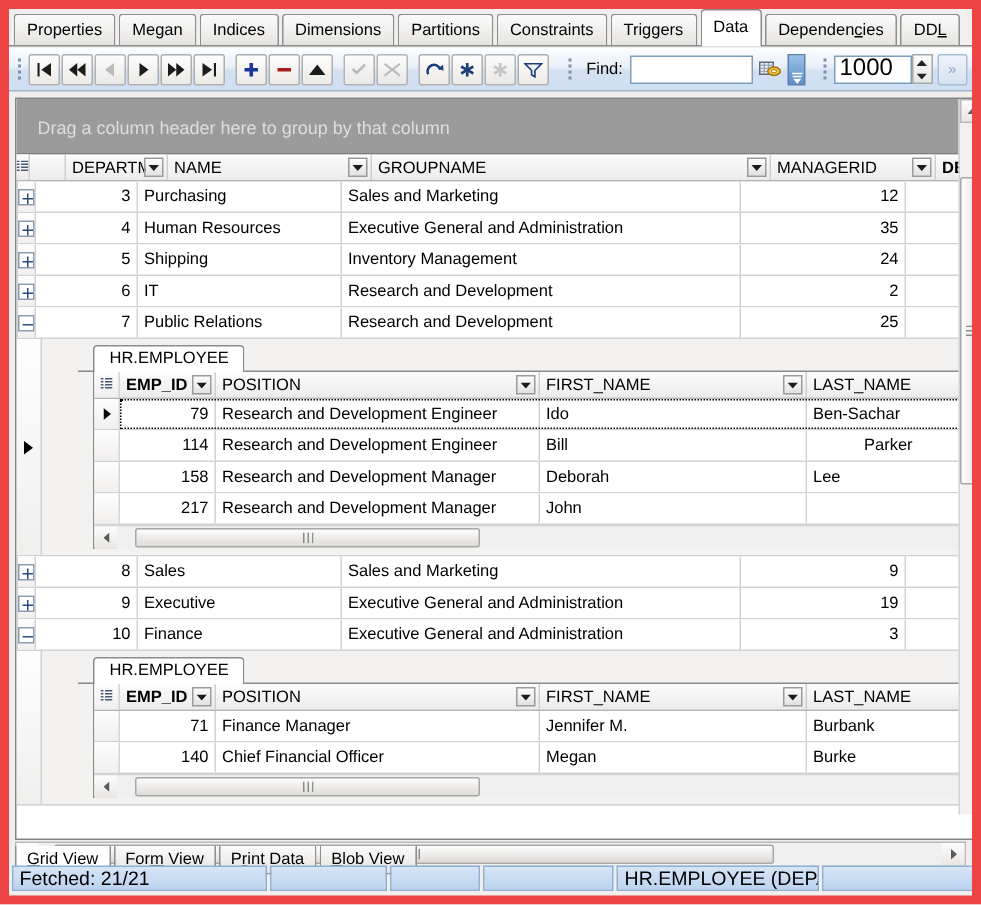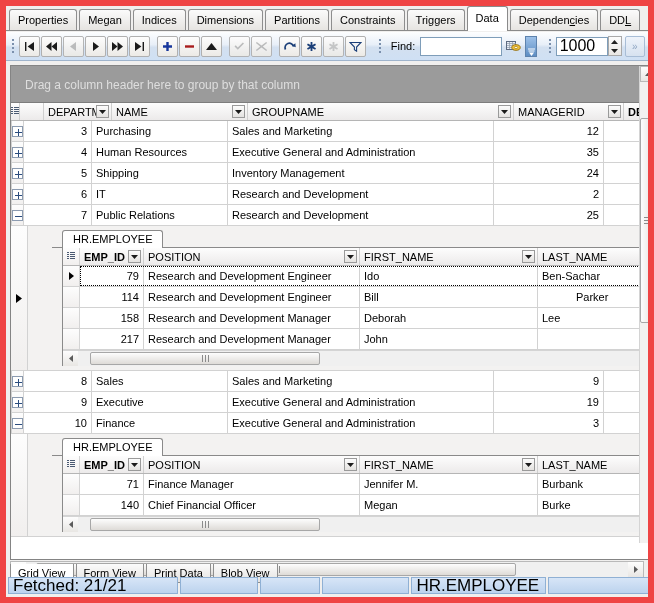--- a/index.html
+++ b/index.html
@@ -248,21 +248,21 @@
 
   
   .statusbar {
     position:absolute; left:2px; bottom:2px; width:650px; height:19px;
     display:flex; align-items:center; gap:2px;
   }
   .spanel {
     height:17px; line-height:16px;
     background: linear-gradient(to bottom,#d7e5f7 0%,#bcd3ee 100%);
     border:1px solid #8fb0d4;
-    font-size:17px; padding:0 4px;
+    font-size:13px; padding:0 4px;
     overflow:hidden; white-space:nowrap;
   }
 </style>
 </head>
 <body>
 
 <div id="app">
 
   <div class="tabstrip" id="top-tabs">
       <div class="tab"><span>Properties</span></div>

